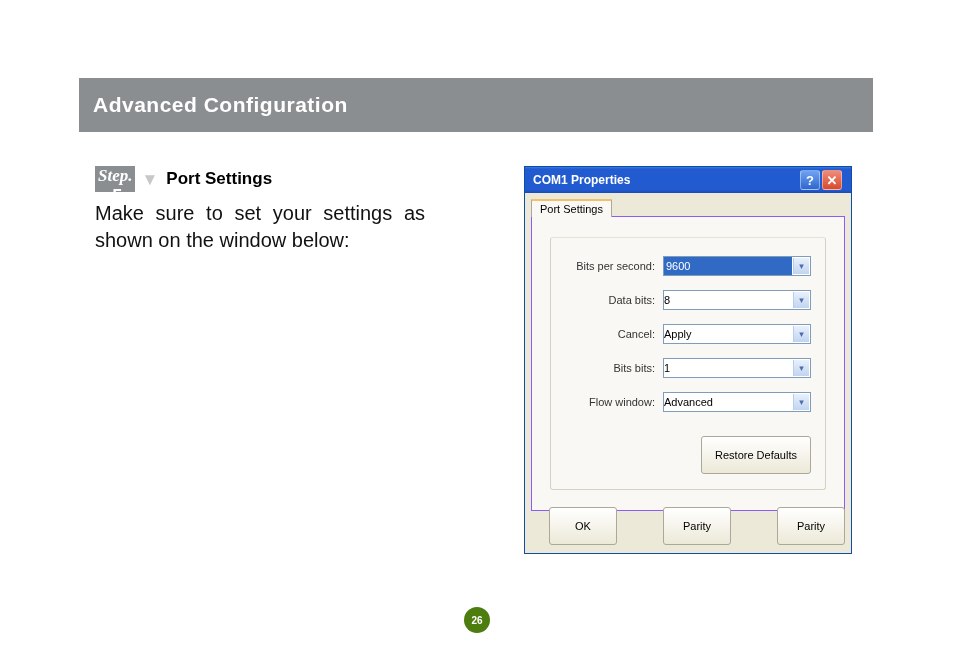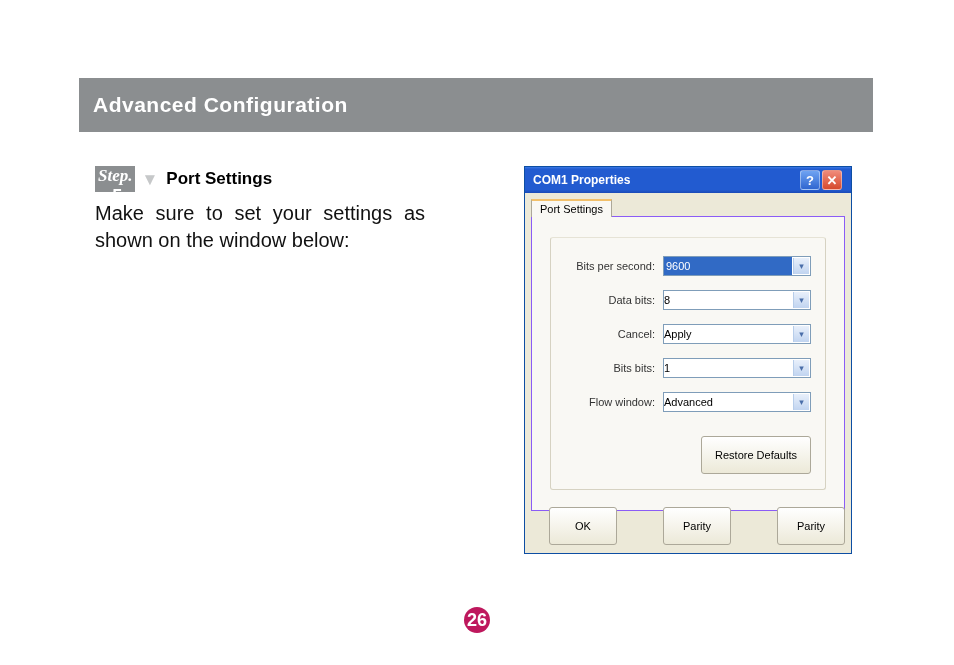--- a/index.html
+++ b/index.html
@@ -209,24 +209,24 @@
   }
 
   .page-number {
     position: absolute;
     left: 50%;
     transform: translateX(-50%);
     bottom: 32px;
     width: 26px;
     height: 26px;
     border-radius: 50%;
-    background: #be185d;
+    background: #4d7c0f;
     color: #fff;
     font-weight: bold;
-    font-size: 18px;
+    font-size: 10px;
     display: flex;
     align-items: center;
     justify-content: center;
   }
 </style>
 </head>
 <body>
 
 <div class="header-bar">
   <span>Advanced Configuration</span>

